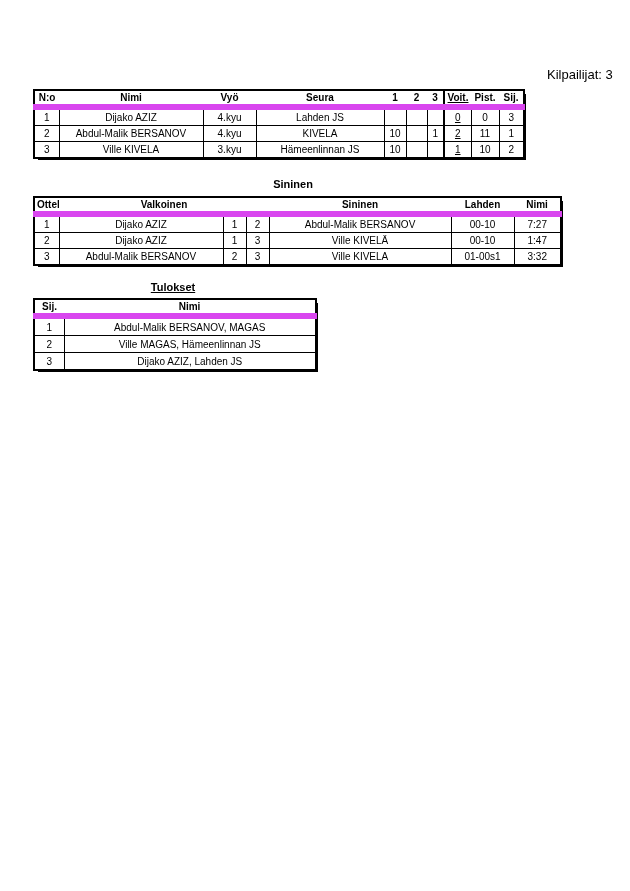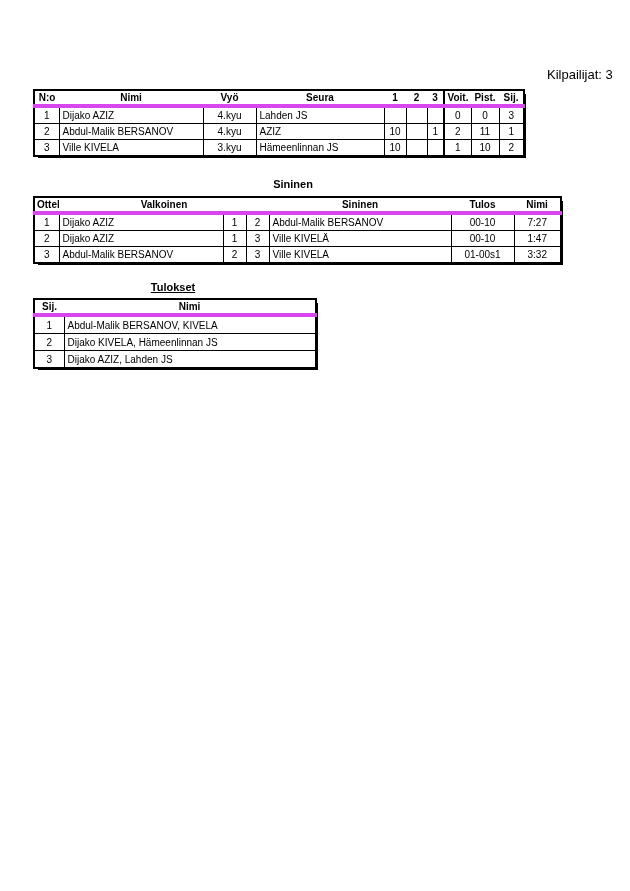--- a/index.html
+++ b/index.html
@@ -43,43 +43,43 @@
     border-collapse: collapse;
     table-layout: fixed;
     background: #fff;
     border: 2px solid #000;
     box-shadow: 3px 3px 0 -2px #000;
     font-size: 10px;
   }
   .tbl th {
     font-weight: bold;
     border: none;
-    border-bottom: 4px solid #d946ef;
+    border-bottom: 6px solid #d946ef;
     padding: 0 2px;
     height: 13px;
     text-align: center;
     white-space: nowrap;
     overflow: hidden;
     font-size: 10px;
   }
   .tbl td {
     border: 1px solid #000;
     padding: 0 3px;
     height: 15px;
     white-space: nowrap;
     overflow: hidden;
   }
   .tbl1 { left: 33px; top: 89px;  width: 490px; }
   .tbl2 { left: 33px; top: 196px; width: 527px; }
   .tbl3 { left: 33px; top: 298px; width: 282px; }
   .tbl3 td { height: 16px; }
   .hl { text-align: left; padding-left: 1px; }
   .ct { text-align: center; }
-  .lt { text-align: left; padding-left: 5px; margin-left: 32px; }
-  .thickL { border-left: 2px solid #000 !important; }
+  .lt { text-align: center; padding-left: 5px; margin-left: 32px; }
+  .thickL { border-left: 2px solid #000 !important; text-decoration: underline; }
 </style>
 </head>
 <body>
 
 <div class="page">
 
 
   <div class="sec-label kilpailijat">Kilpailijat</div>
   <div class="count-label">Kilpailijat: 3</div>
 
@@ -120,21 +120,21 @@
         <td class="ct"></td>
         <td class="ct"></td>
         <td class="ct thickL">0</td>
         <td class="ct">0</td>
         <td class="ct">3</td>
       </tr>
       <tr>
         <td class="ct">2</td>
         <td class="lt">Abdul-Malik BERSANOV</td>
         <td class="ct">4.kyu</td>
-        <td class="lt">AZIZ</td>
+        <td class="lt">KIVELA</td>
         <td class="ct">10</td>
         <td class="ct"></td>
         <td class="ct">1</td>
         <td class="ct thickL">2</td>
         <td class="ct">11</td>
         <td class="ct">1</td>
       </tr>
       <tr>
         <td class="ct">3</td>
         <td class="lt">Ville KIVELA</td>
@@ -160,21 +160,21 @@
         <col style="width:23px">
       <col style="width:182px">
         <col style="width:63px">
         <col style="width:47px">
     </colgroup>
     <thead>
       <tr>
         <th class="hl">Ottelu</th>
         <th colspan="3">Valkoinen</th>
         <th>Sininen</th>
-        <th>Tulos</th>
+        <th>Lahden</th>
         <th>Nimi</th>
       </tr>
     </thead>
     <tbody>
       <tr>
         <td class="ct">1</td>
         <td class="lt">Dijako AZIZ</td>
         <td class="ct">1</td>
         <td class="ct">2</td>
         <td class="lt">Abdul-Malik BERSANOV</td>
@@ -211,25 +211,25 @@
     </colgroup>
     <thead>
       <tr>
         <th>Sij.</th>
         <th>Nimi</th>
       </tr>
     </thead>
     <tbody>
       <tr>
         <td class="ct">1</td>
-        <td class="lt">Abdul-Malik BERSANOV, KIVELA</td>
-      </tr>
-      <tr>
-        <td class="ct">2</td>
-        <td class="lt">Dijako KIVELA, Hämeenlinnan JS</td>
+        <td class="lt">Abdul-Malik BERSANOV, MAGAS</td>
+      </tr>
+      <tr>
+        <td class="ct">2</td>
+        <td class="lt">Ville MAGAS, Hämeenlinnan JS</td>
       </tr>
       <tr>
         <td class="ct">3</td>
         <td class="lt">Dijako AZIZ, Lahden JS</td>
       </tr>
     </tbody>
   </table>
 
 </div>
 

